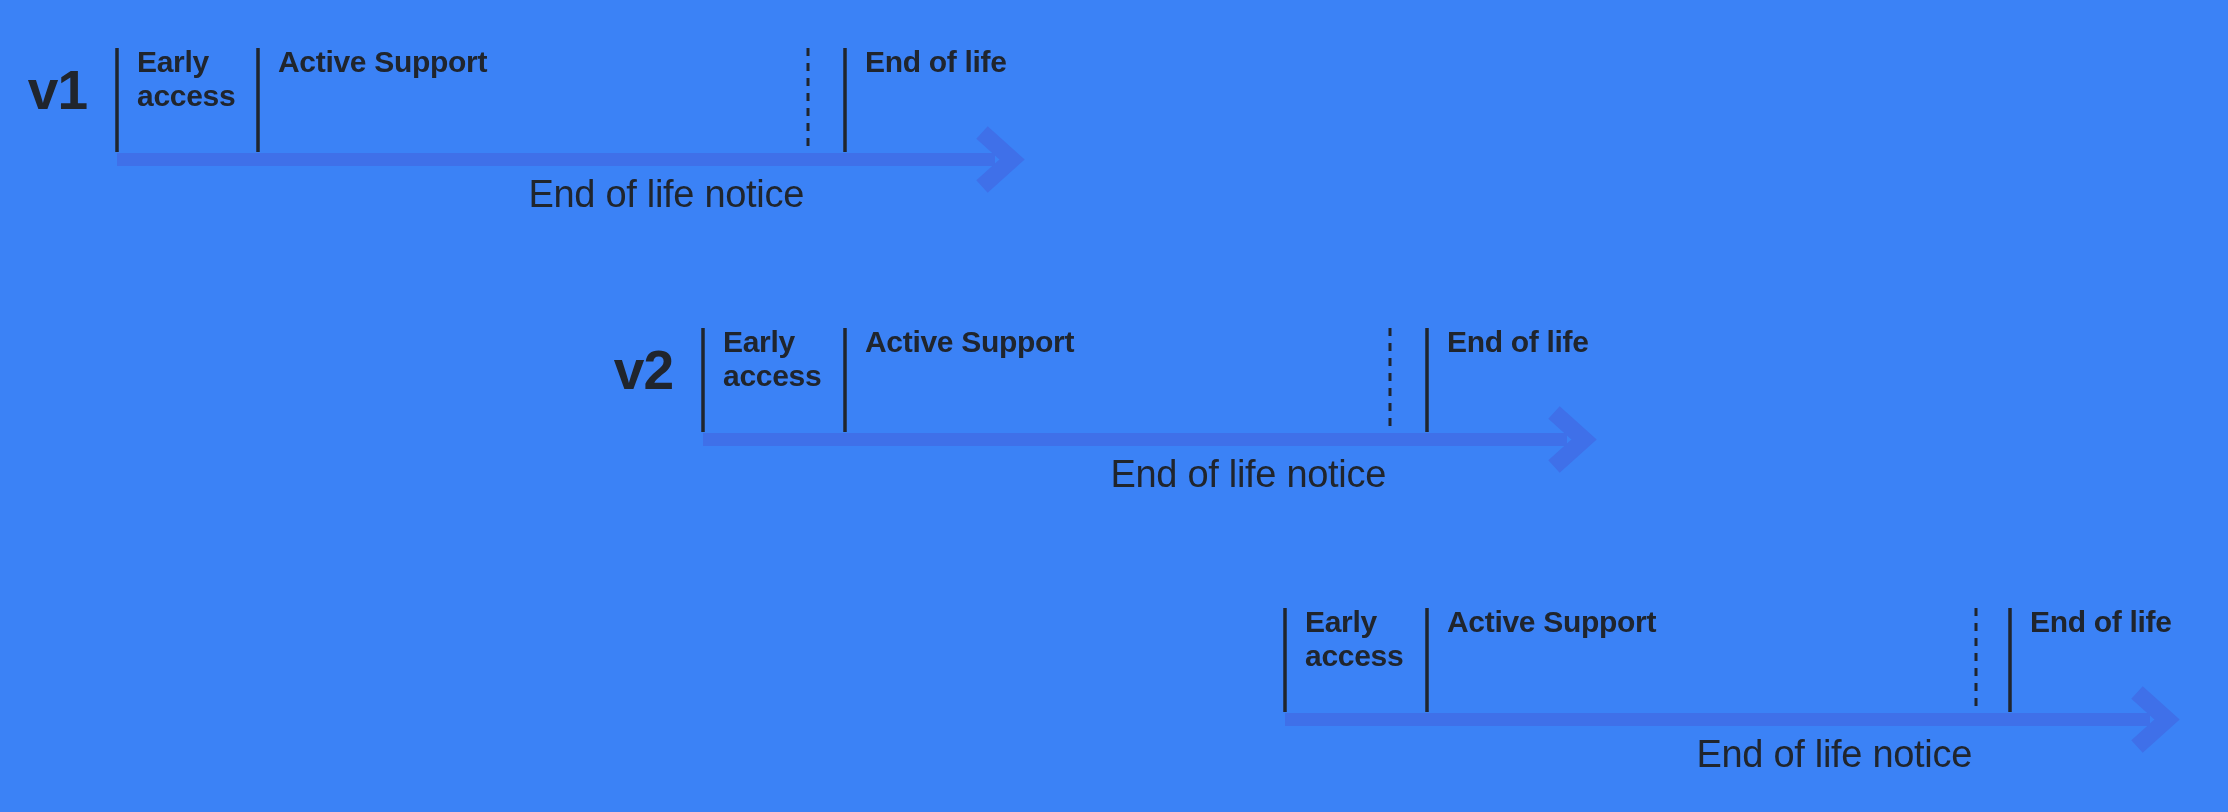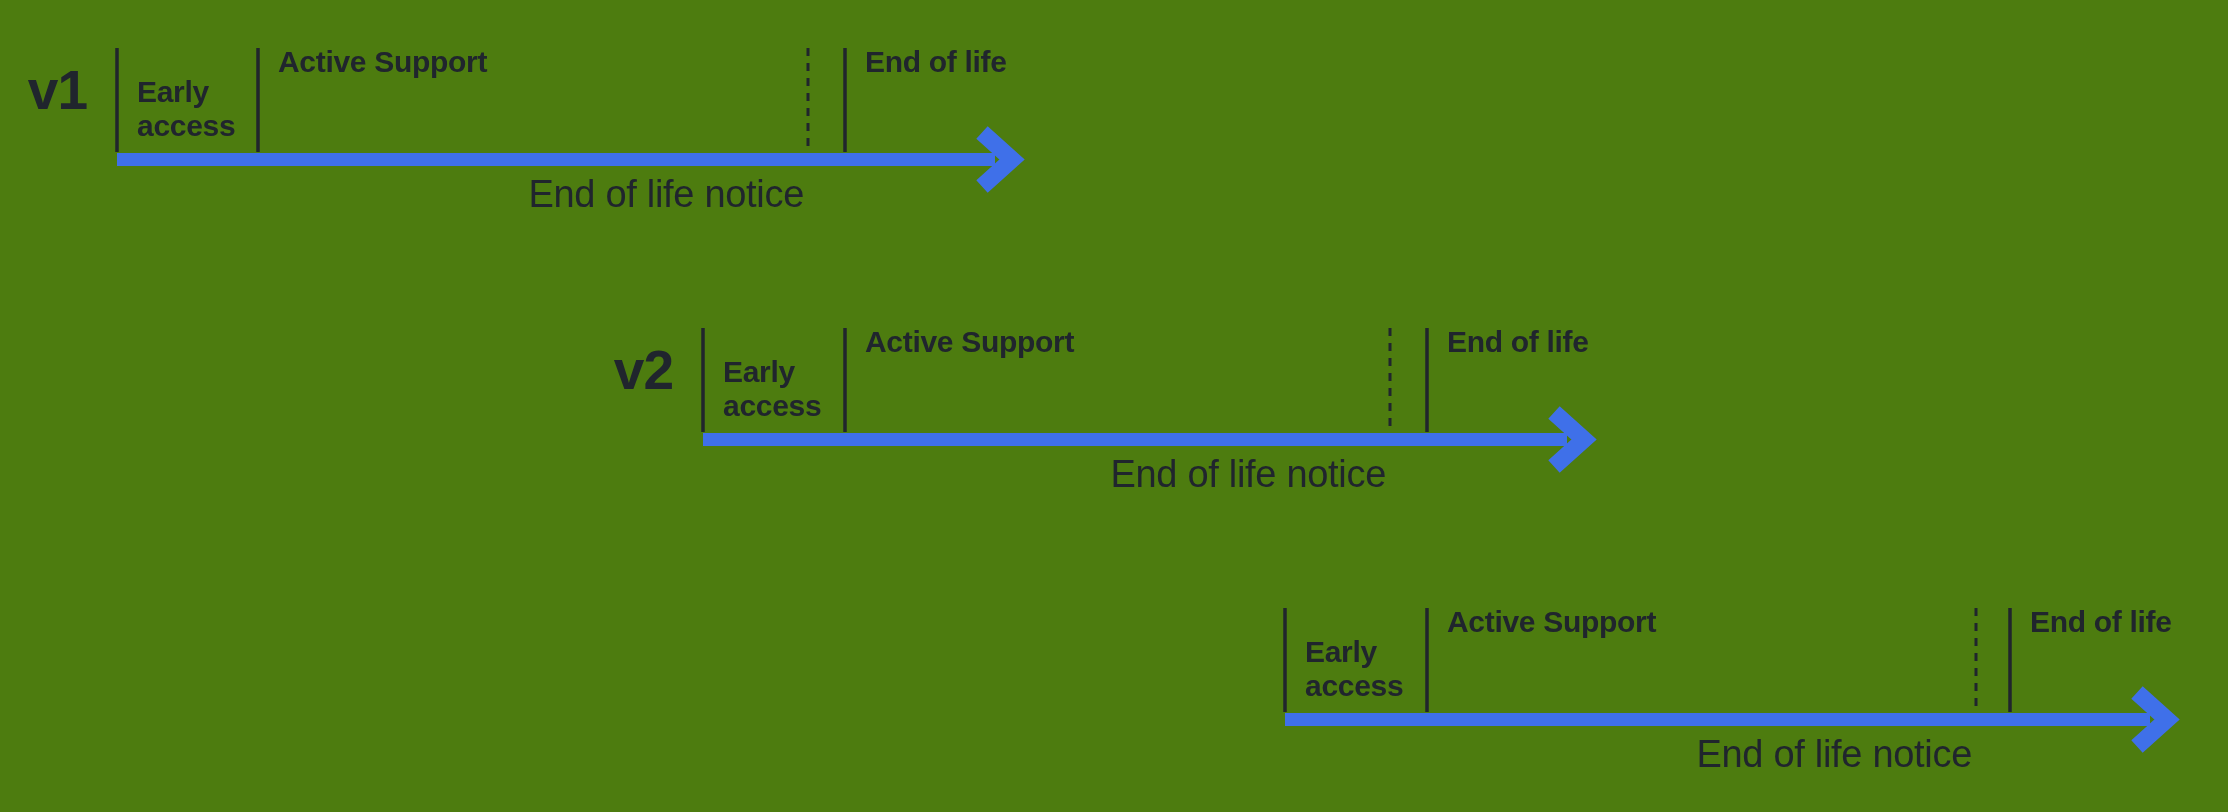--- a/index.html
+++ b/index.html
@@ -4,21 +4,21 @@
 <style>
   html, body {
     margin: 0;
     padding: 0;
     background: #ffffff;
   }
   #canvas {
     position: relative;
     width: 2228px;
     height: 812px;
-    background: #4d7c0f;
+    background: #3b82f6;
     overflow: hidden;
     font-family: "Liberation Sans", "DejaVu Sans", sans-serif;
   }
   #diagram-svg {
     position: absolute;
     left: 0;
     top: 0;
   }
   .version-label {
     position: absolute;
@@ -36,21 +36,20 @@
     font-size: 30px;
     font-weight: bold;
     color: #20252D;
     line-height: 34px;
     white-space: nowrap;
     letter-spacing: -0.3px;
   }
   .seg-label.wrap {
     width: 122px;
     white-space: normal;
-    margin-top: 30px;
   }
   .notice-label {
     position: absolute;
     width: 520px;
     text-align: right;
     font-size: 38px;
     font-weight: normal;
     color: #20252D;
     line-height: 34px;
     white-space: nowrap;

